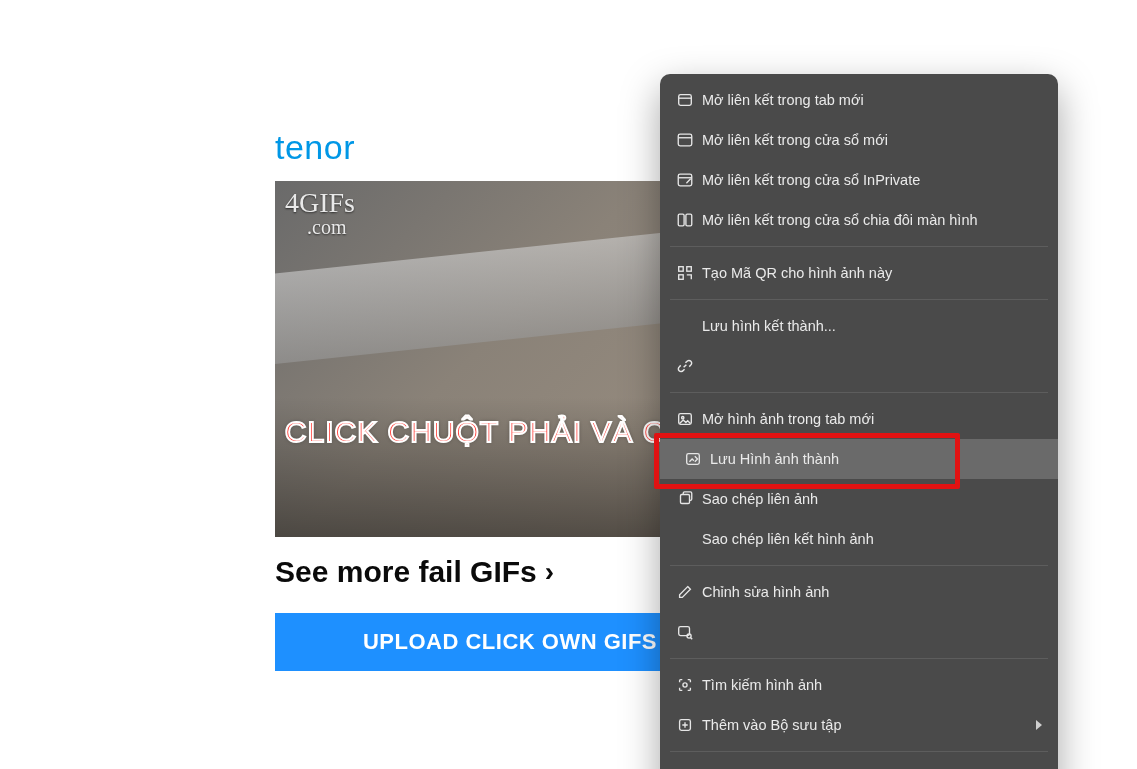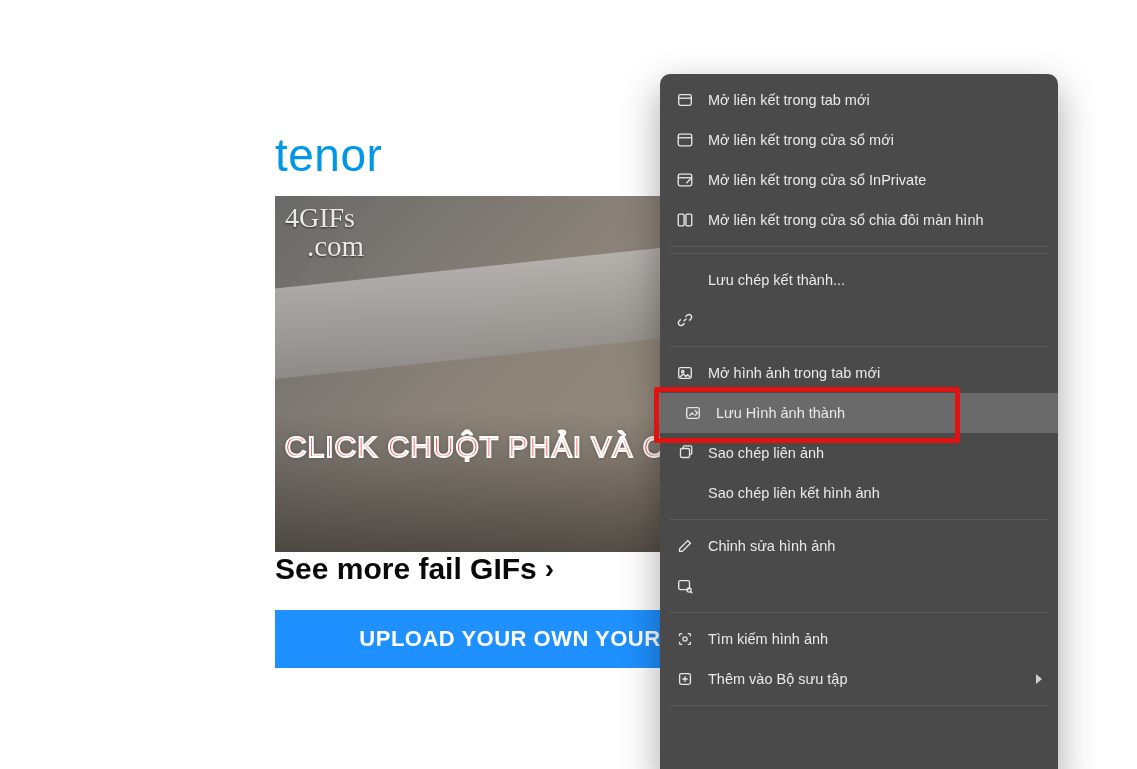--- a/index.html
+++ b/index.html
@@ -11,21 +11,21 @@
     height: 769px;
   }
 
   .content {
     position: absolute;
     left: 275px;
     top: 128px;
   }
 
   .brand {
-    font-size: 46px;
+    font-size: 34px;
     font-weight: 500;
     color: #0097e6;
     letter-spacing: 0.5px;
     margin-bottom: 14px;
   }
 
   .gif-frame {
     width: 470px;
     height: 356px;
     position: relative;
@@ -34,21 +34,21 @@
   }
   .gif-watermark {
     position: absolute;
     top: 8px; left: 10px;
     color: #e9e9e9;
     font-family: Georgia, "Times New Roman", serif;
     font-size: 28px;
     line-height: 1;
     text-shadow: 0 1px 2px rgba(0,0,0,.6);
   }
-  .gif-watermark .wm2 { font-size: 29px; display:block; margin-left: 22px; }
+  .gif-watermark .wm2 { font-size: 20px; display:block; margin-left: 22px; }
   .gif-caption {
     position: absolute;
     left: 0; right: 0; bottom: 88px;
     text-align: right;
     padding-right: 10px;
     font-family: Impact, "Arial Black", sans-serif;
     font-size: 30px;
     letter-spacing: 1px;
     color: #ff2b24;
     -webkit-text-stroke: 2px #ffffff;
@@ -60,20 +60,21 @@
     background: linear-gradient(#cfcfcf,#9a9a9a);
     transform: rotate(-6deg);
     opacity:.6;
   }
   .gif-dark {
     position:absolute; left:0; right:0; bottom:0; height:140px;
     background: linear-gradient(rgba(0,0,0,0), rgba(0,0,0,.45));
   }
 
   .see-more {
+    margin-top: 18px;
     font-size: 30px;
     font-weight: 700;
     color: #0a0a0a;
     display: flex;
     align-items: center;
     gap: 8px;
     cursor: pointer;
   }
   .see-more .chev { font-size: 28px; font-weight: 900; }
 
@@ -102,21 +103,21 @@
     background: #4a4a4a;
     border-radius: 10px;
     padding: 6px 0 32px 0;
     box-shadow: 0 14px 38px rgba(0,0,0,.35);
     color: #eaeaea;
     font-size: 14.5px;
   }
   .ctx-item {
     display: flex;
     align-items: center;
-    gap: 14px;
+    gap: 8px;
     height: 40px;
     padding: 0 16px;
     cursor: pointer;
     position: relative;
   }
   .ctx-item.no-icon .ico { visibility: hidden; }
   .ctx-item .ico {
     width: 18px; height: 18px; flex: 0 0 18px;
     display: inline-flex; align-items: center; justify-content: center;
     color: #e6e6e6;
@@ -166,21 +167,21 @@
       </div>
       <div class="gif-caption">CLICK CHUỘT PHẢI VÀ CHỌN</div>
     </div>
 
     <div class="see-more">
       <span>See more fail GIFs</span>
       <span class="chev">›</span>
     </div>
 
     <button class="upload-btn">
-      <span>UPLOAD YOUR OWN YOUR</span>
+      <span>UPLOAD CLICK OWN GIFS</span>
     </button>
   </div>
 
   <div class="ctx">
 
     <div class="ctx-item">
       <span class="ico">
         <svg viewBox="0 0 20 20" width="18" height="18" fill="none" stroke="currentColor" stroke-width="1.5">
             <rect x="3" y="4" width="14" height="12" rx="2"></rect>
             <path d="M3 8h14"></path>
@@ -215,26 +216,37 @@
         <svg viewBox="0 0 20 20" width="18" height="18" fill="none" stroke="currentColor" stroke-width="1.5">
             <rect x="2.5" y="3.5" width="6.5" height="13" rx="1.5"></rect>
             <rect x="11" y="3.5" width="6.5" height="13" rx="1.5"></rect>
           </svg>
       </span>
       <span class="label">Mở liên kết trong cửa sổ chia đôi màn hình</span>
     </div>
 
     <div class="ctx-sep"></div>
 
+    <div class="ctx-item">
+      <span class="ico">
+        <svg viewBox="0 0 20 20" width="18" height="18" fill="none" stroke="currentColor" stroke-width="1.5">
+            <rect x="3" y="3" width="5" height="5"></rect>
+            <rect x="12" y="3" width="5" height="5"></rect>
+            <rect x="3" y="12" width="5" height="5"></rect>
+            <path d="M12 12h5v5"></path>
+          </svg>
+      </span>
+      <span class="label">Tạo Mã QR cho hình ảnh này</span>
+    </div>
 
     <div class="ctx-sep"></div>
 
     <div class="ctx-item no-icon">
       <span class="ico"></span>
-      <span class="label">Lưu chép kết thành...</span>
+      <span class="label">Lưu hình kết thành...</span>
     </div>
 
     <div class="ctx-item">
       <span class="ico">
         <svg viewBox="0 0 20 20" width="18" height="18" fill="none" stroke="currentColor" stroke-width="1.6">
             <path d="M8.5 11.5l3-3"></path>
             <path d="M10.5 6.5l1.5-1.5a3 3 0 114.2 4.2L14.7 10.7"></path>
             <path d="M9.5 13.5L8 15a3 3 0 11-4.2-4.2L5.3 9.3"></path>
           </svg>
       </span>

